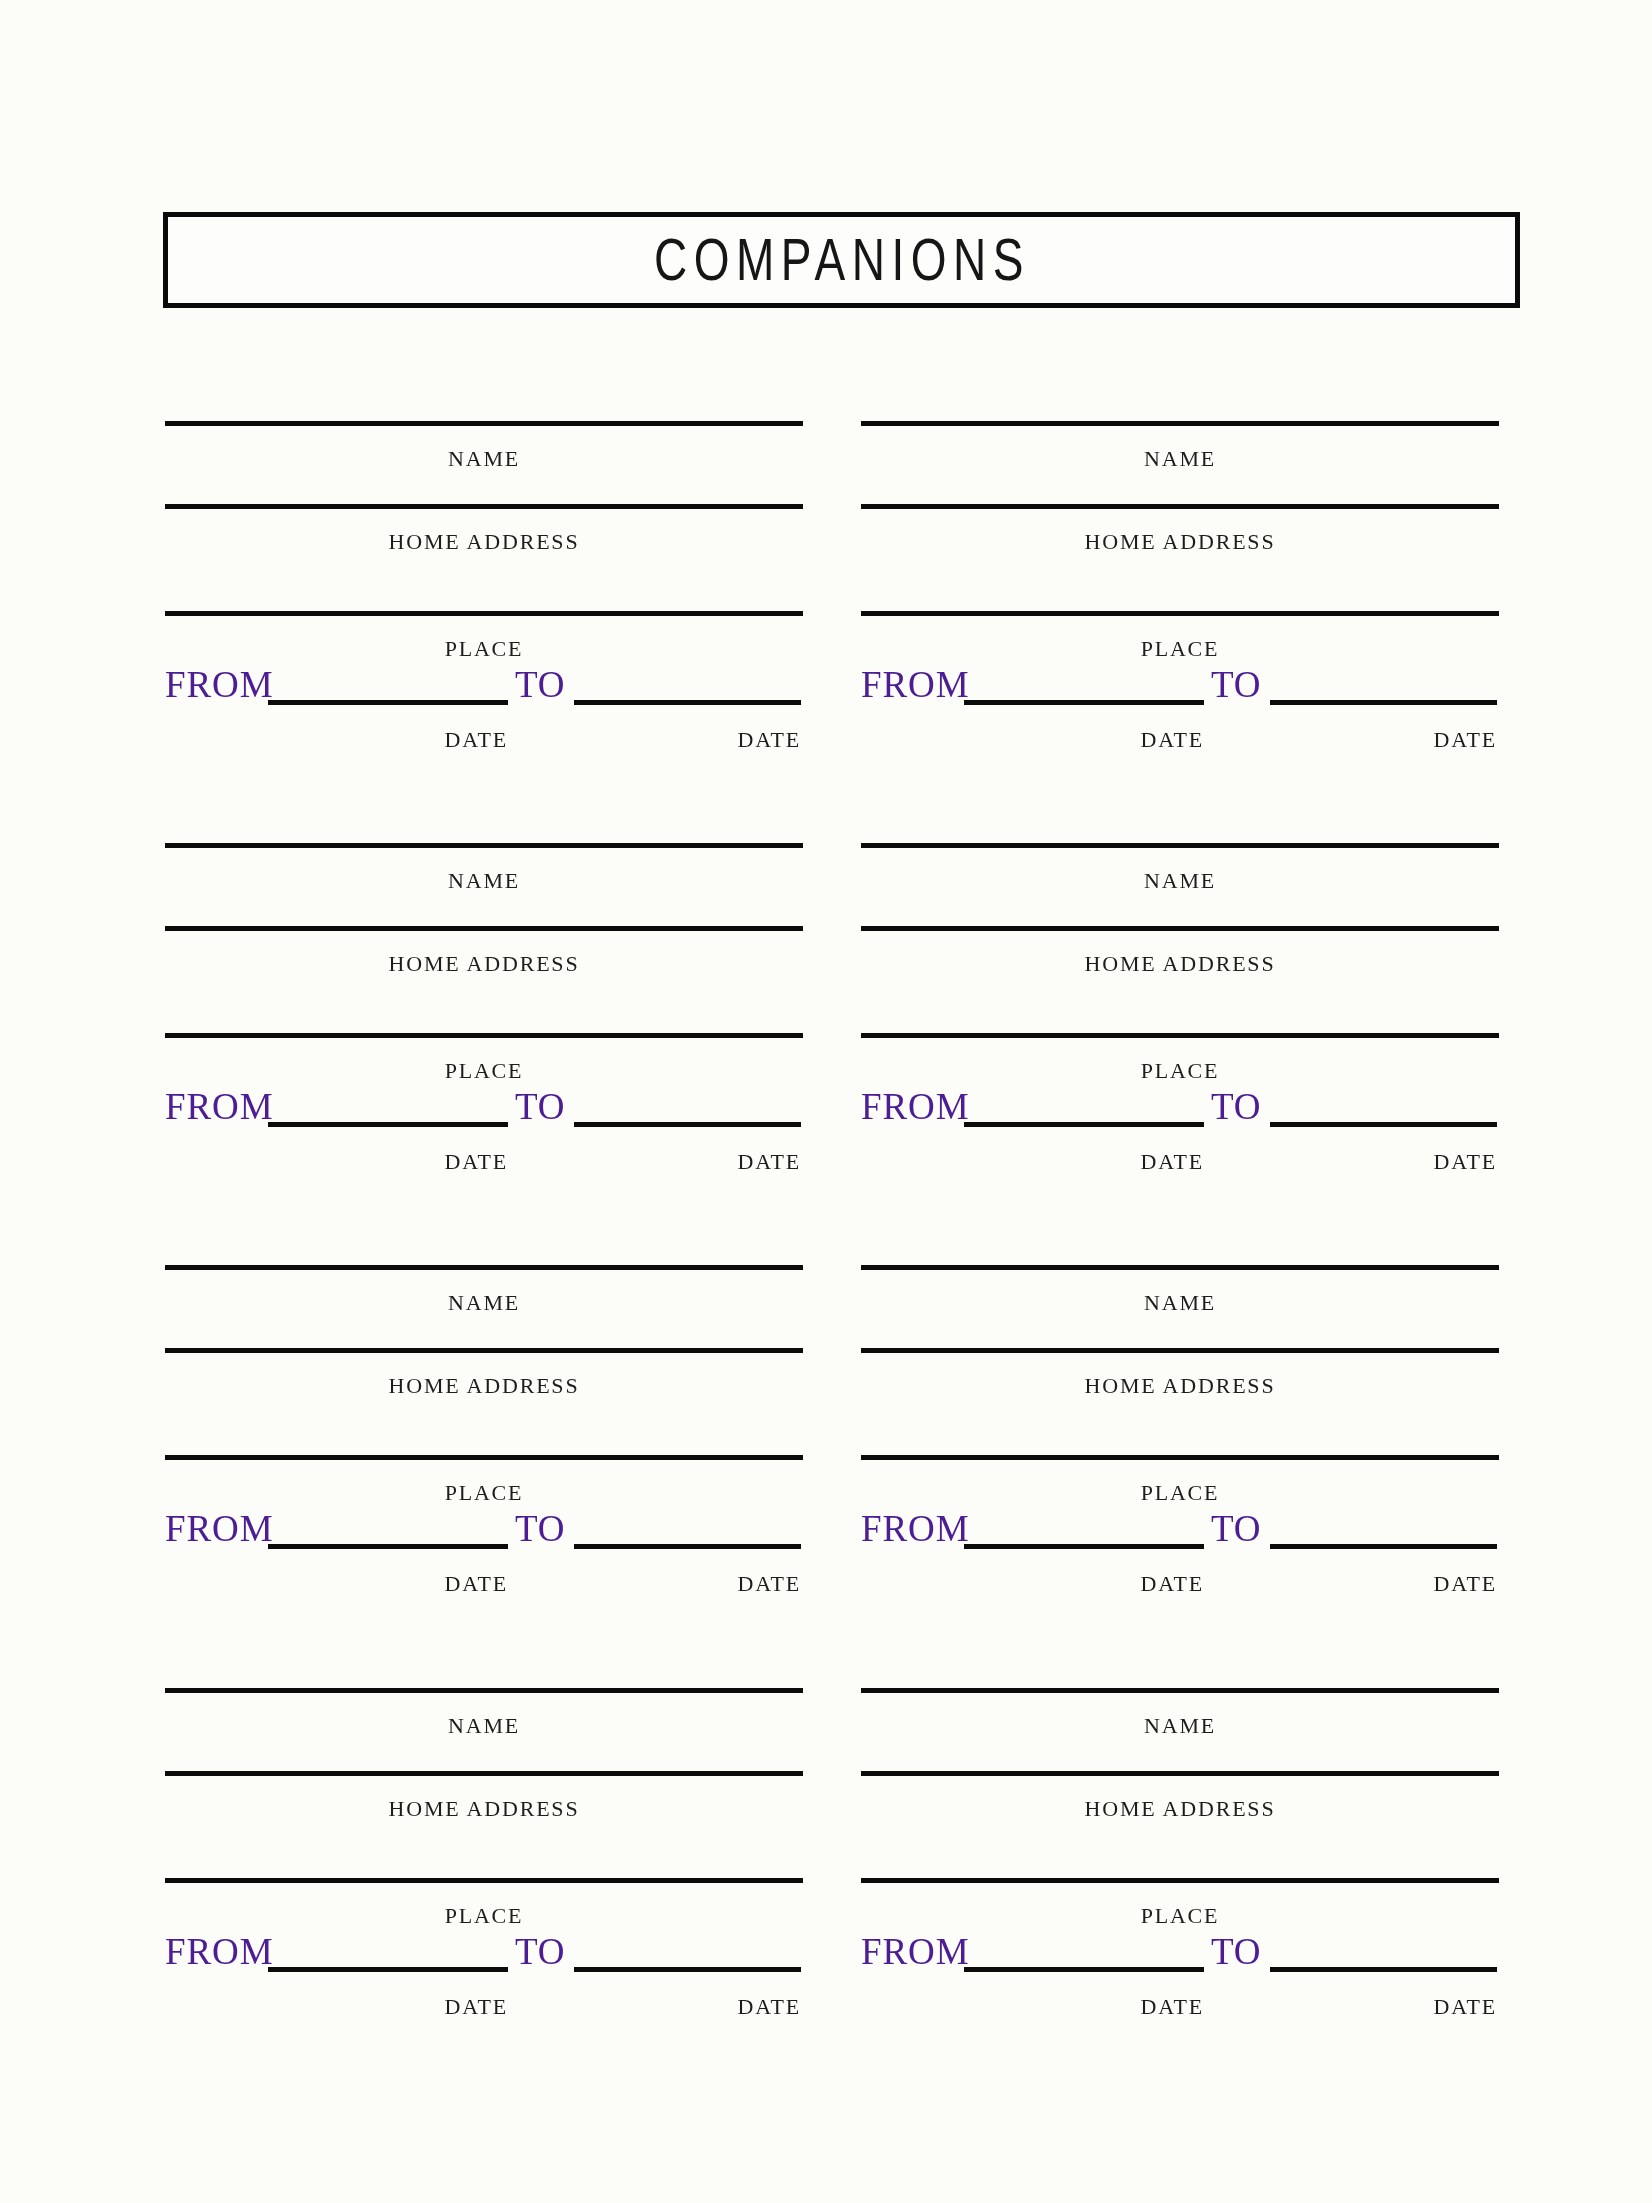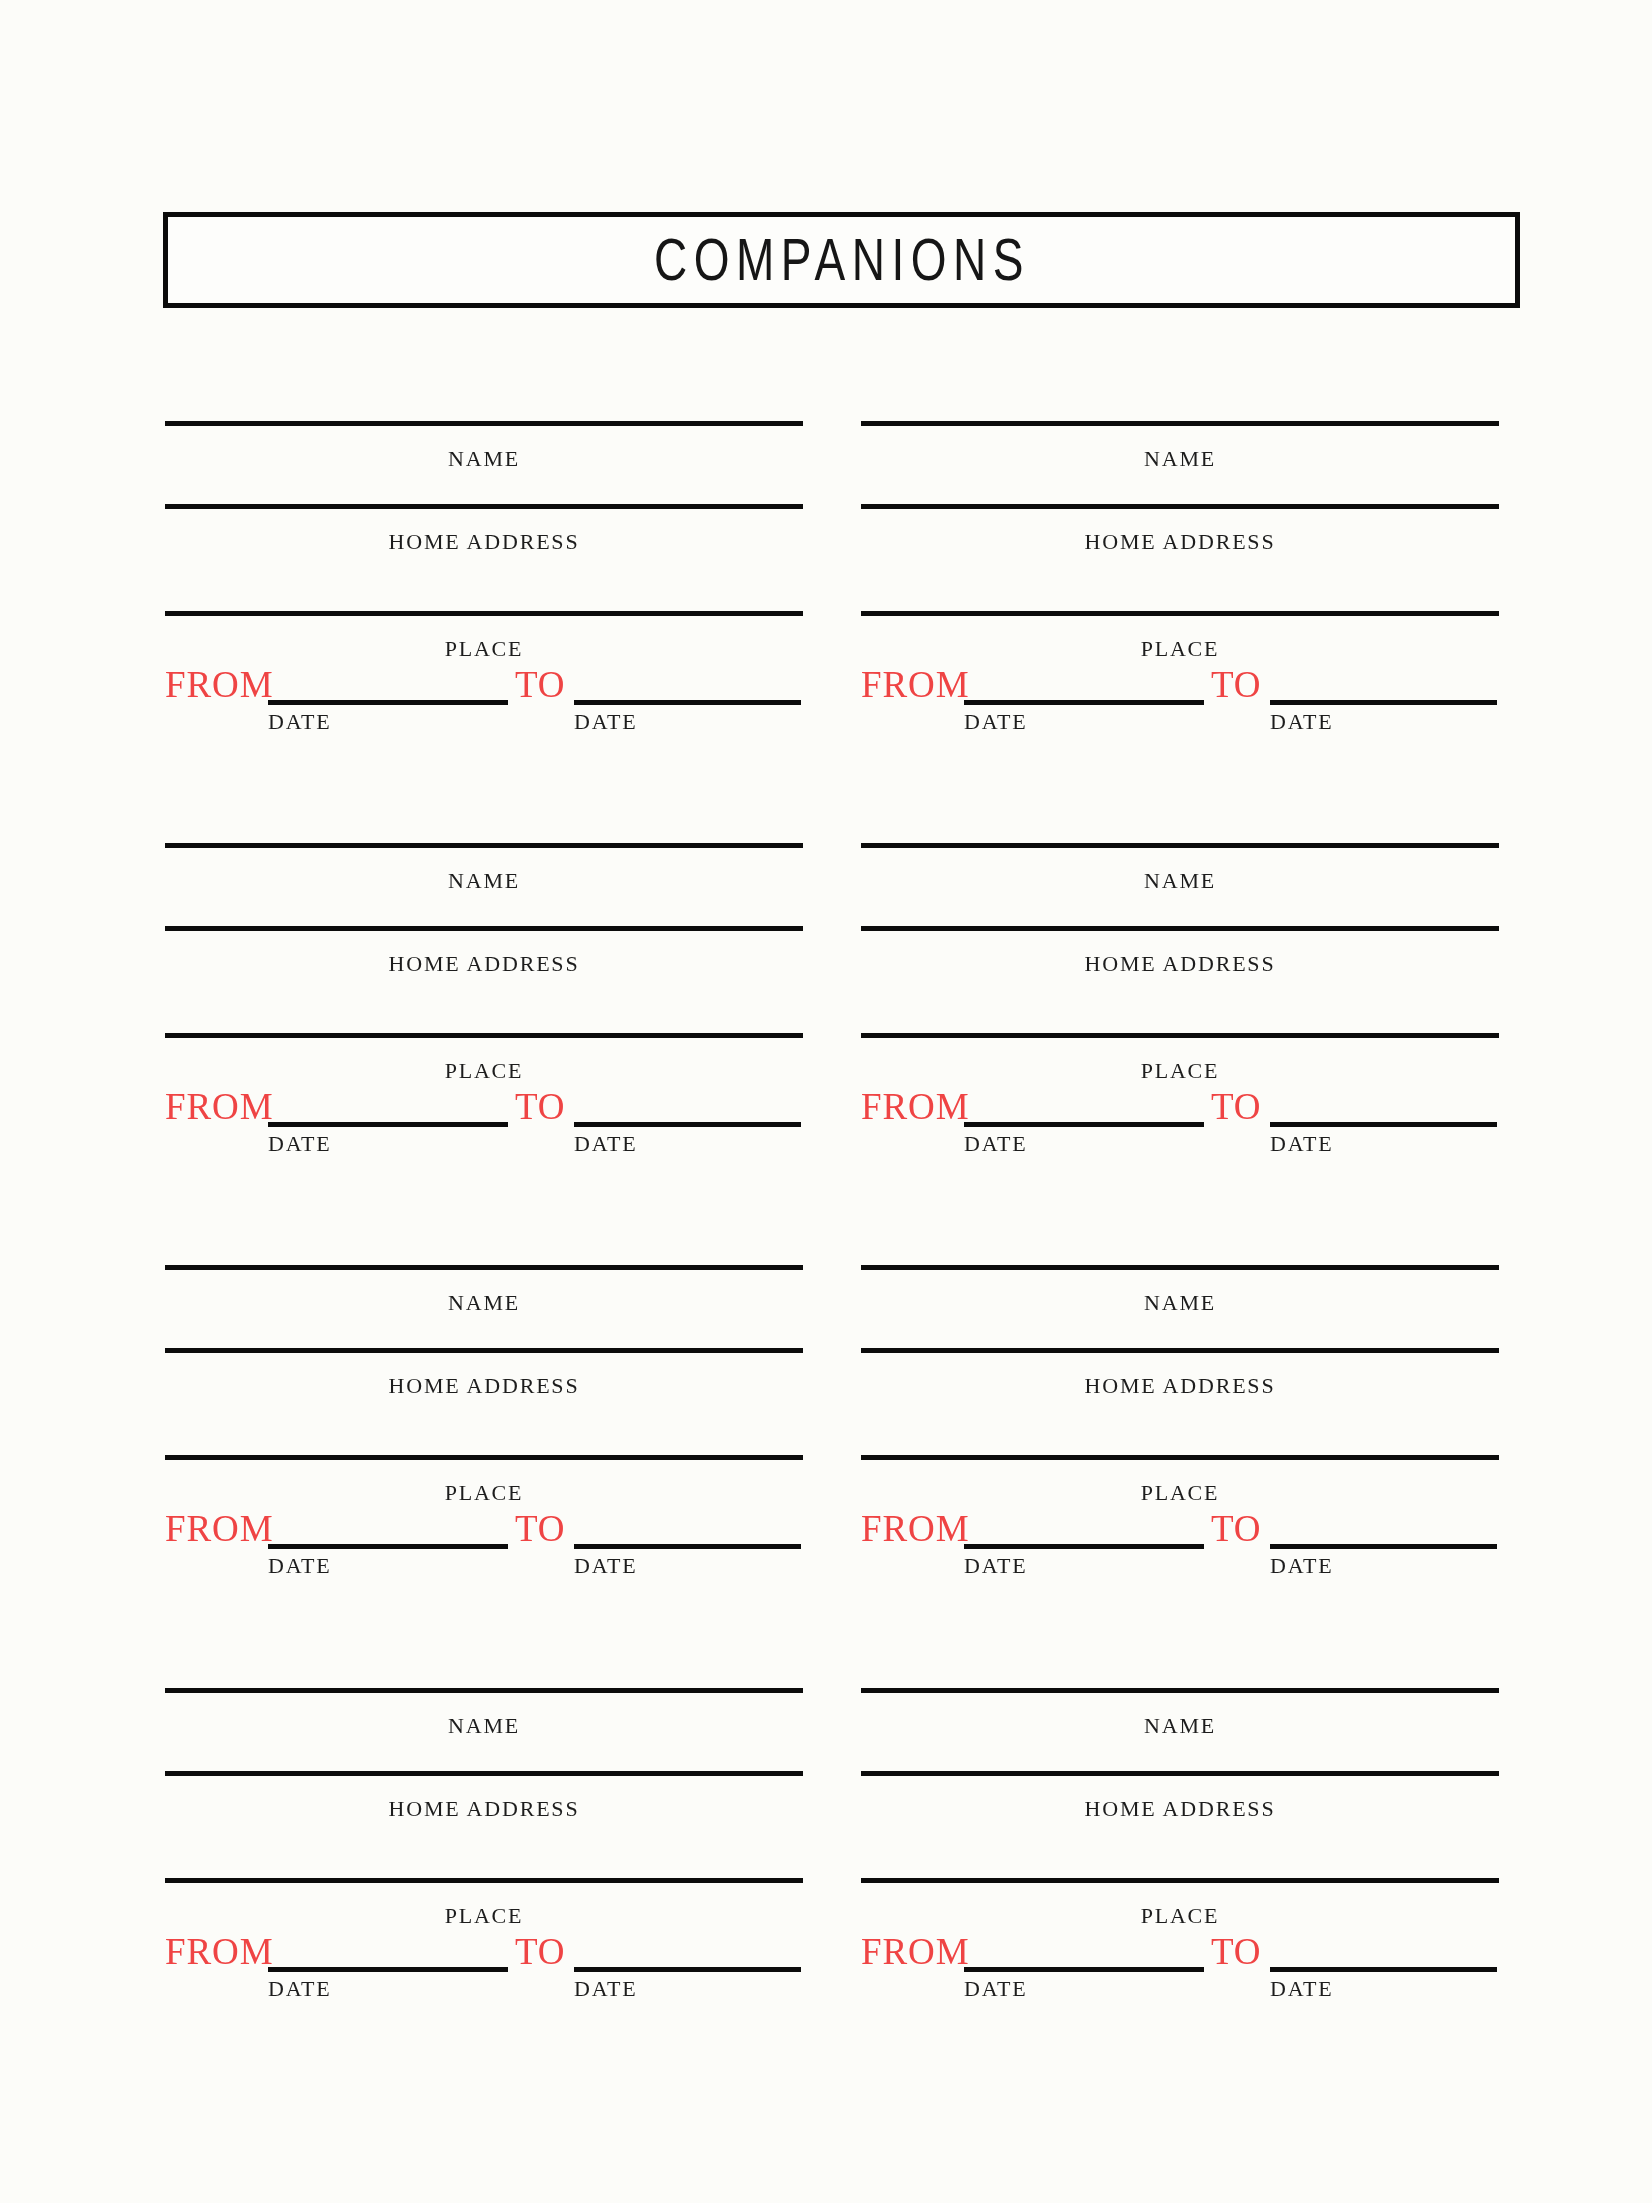--- a/index.html
+++ b/index.html
@@ -88,33 +88,33 @@
     left: 0;
     right: 0;
     height: 101px;
   }
   .word {
     position: absolute;
     top: 0;
     font-size: 37px;
     line-height: 40px;
     letter-spacing: 0.9px;
-    color: #ef4444;
+    color: #4c1d95;
     white-space: nowrap;
   }
   .word-from { left: 0; }
   .word-to   { left: 350px; }
   .slot { position: absolute; top: 35px; }
   .slot-from { left: 103px; width: 240px; }
   .slot-to   { left: 409px; width: 227px; }
   .slot .rule { height: 4.6px; }
   .slot .value { top: -39px; font-size: 26px; }
   .date-label {
-    text-align: left;
-    margin-top: 4px;
+    text-align: right;
+    margin-top: 22px;
     font-size: 22px;
     letter-spacing: 1.8px;
     color: #1d1d1d;
   }
 </style>
 </head>
 <body>
 
 <div class="page">
   <header class="title-box">

